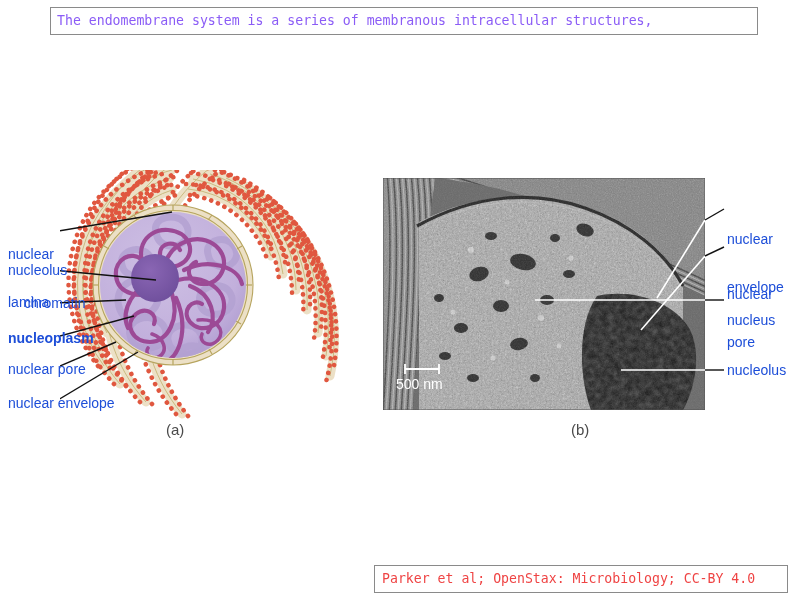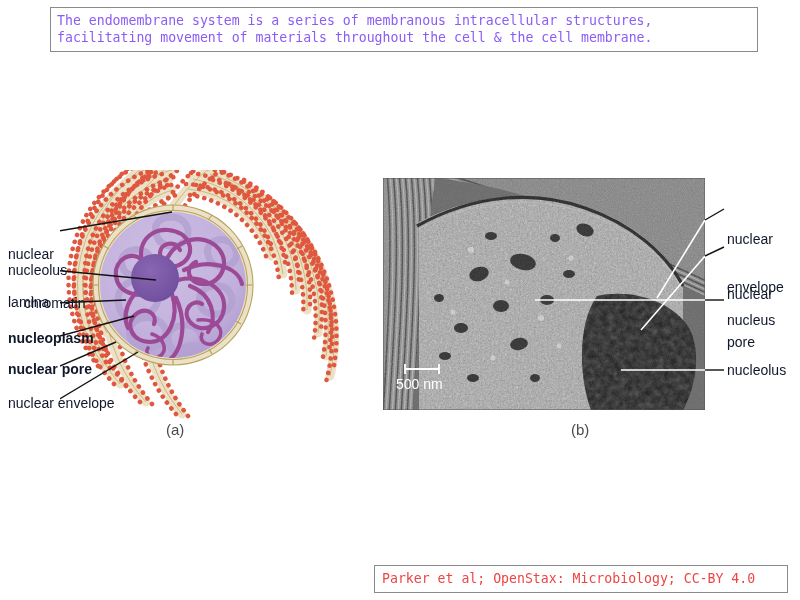--- a/index.html
+++ b/index.html
@@ -53,21 +53,21 @@
     line-height: 17px;
     color: #ef4444;
     white-space: pre;
   }
 
   
   .fig-label {
     position: absolute;
     font-family: "Liberation Sans", sans-serif;
     font-size: 14px;
-    color: #0f172a;
+    color: #1d4ed8;
     line-height: 16px;
     white-space: pre;
   }
   .panel-tag {
     position: absolute;
     font-family: "Liberation Sans", sans-serif;
     font-size: 15px;
     color: #4a4a4a;
   }
 
@@ -88,21 +88,20 @@
     white-space: pre;
   }
 </style>
 </head>
 <body>
 
 <div id="page">
 
   <div id="header-box">
     <div class="line">The endomembrane system is a series of membranous intracellular structures,</div>
-    <div class="line">facilitating movement of materials throughout the cell &amp; the cell membrane.</div>
   </div>
 
   <svg id="panel-a-svg" width="300" height="250" viewBox="0 0 300 250">
     <defs>
       <clipPath id="nucClip">
         <circle cx="113" cy="115" r="73"></circle>
       </clipPath>
       <radialGradient id="nucGrad" cx="42%" cy="35%" r="75%">
         <stop offset="0%" stop-color="#cec0e4"></stop>
         <stop offset="70%" stop-color="#c2b0dc"></stop>
@@ -248,21 +247,21 @@
     </g>
   </svg>
 
   <div class="fig-label" style="left:8px; top:214px;">
     <div>nuclear</div>
     <div>lamina</div>
   </div>
   <div class="fig-label" style="left:8px; top:262px;">nucleolus</div>
   <div class="fig-label" style="left:24px; top:295px;">chromatin</div>
   <div class="fig-label" style="left:8px; top:330px;font-weight:bold;">nucleoplasm</div>
-  <div class="fig-label" style="left:8px; top:361px;font-weight:bold;">nuclear pore</div>
+  <div class="fig-label" style="left:8px; top:361px;">nuclear pore</div>
   <div class="fig-label" style="left:8px; top:395px;">nuclear envelope</div>
 
   <div class="panel-tag" style="left:166px; top:421px;">(a)</div>
 
   <div id="panel-b-wrap">
     <svg width="322" height="232" viewBox="0 0 322 232">
       <defs>
         <filter id="grain">
           <feTurbulence type="fractalNoise" baseFrequency="0.85" numOctaves="4" seed="7" result="n"></feTurbulence>
           <feColorMatrix in="n" type="saturate" values="0"></feColorMatrix>

